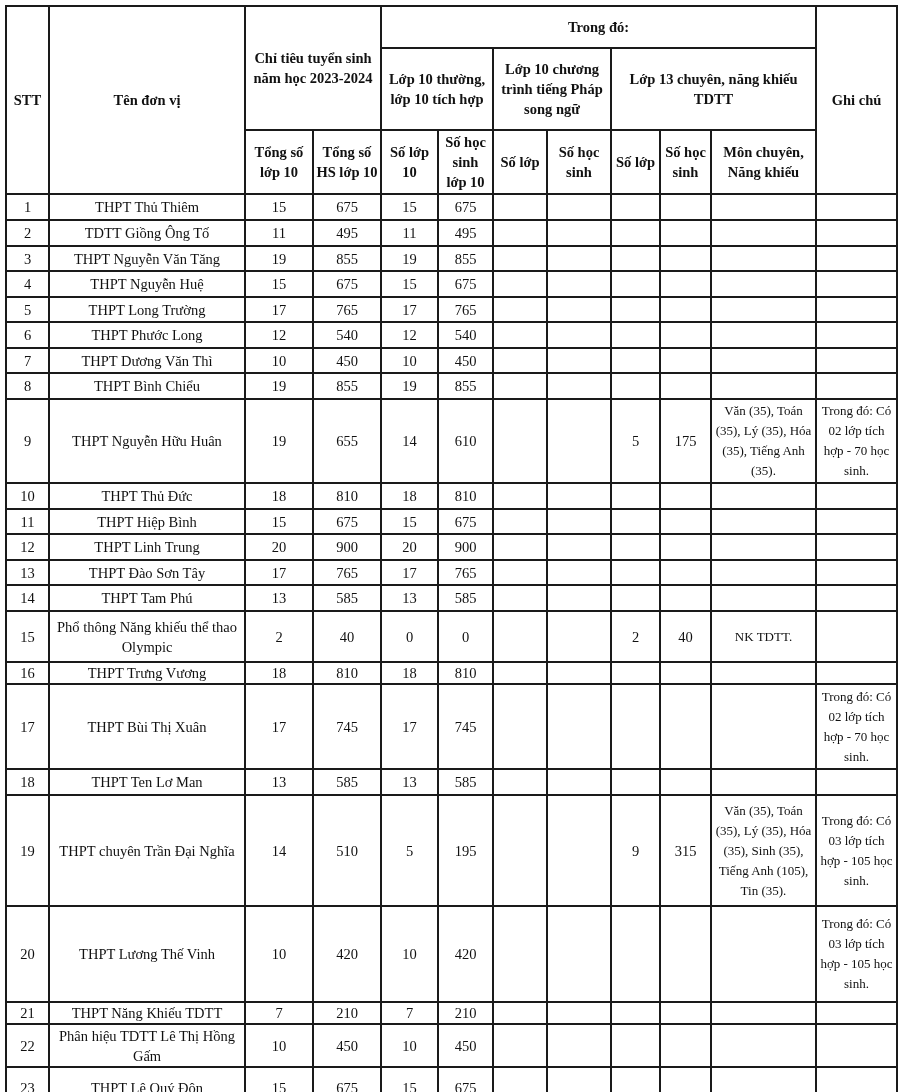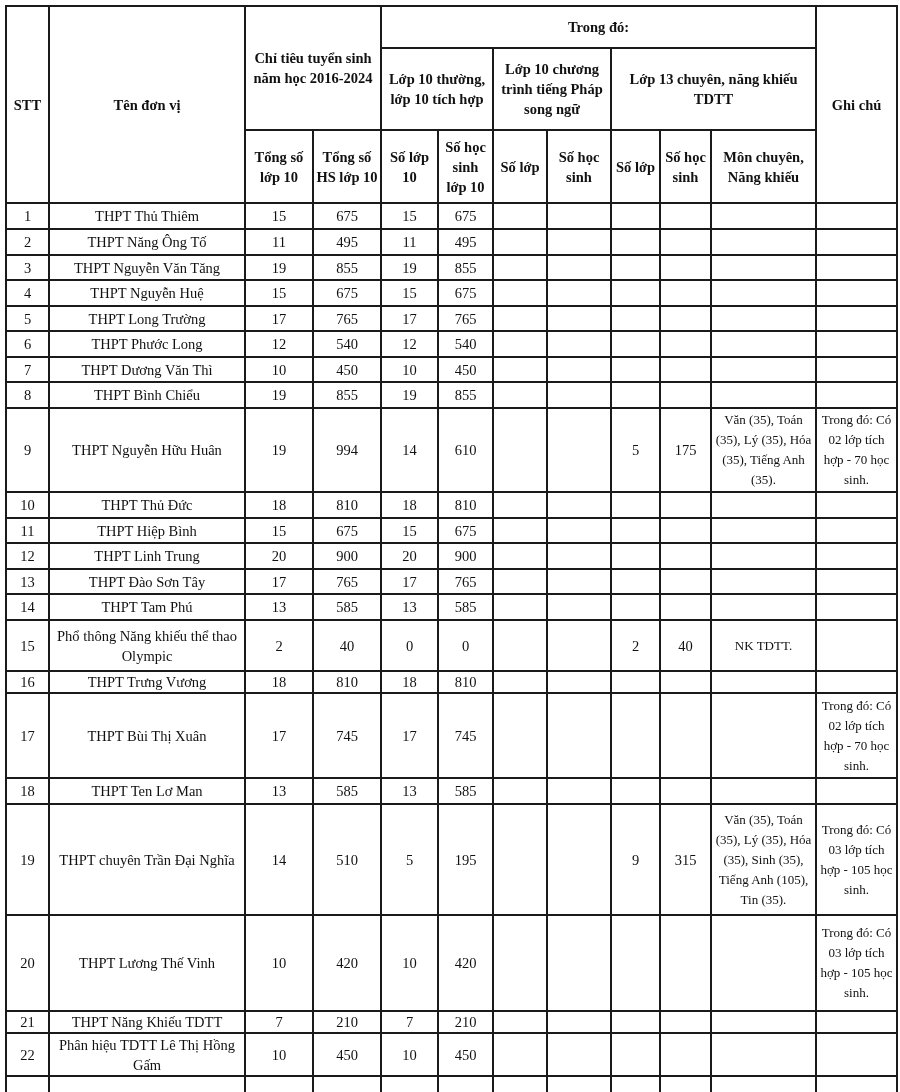--- a/index.html
+++ b/index.html
@@ -40,30 +40,30 @@
     <col style="width:64px">
     <col style="width:49px">
     <col style="width:51px">
     <col style="width:105px">
     <col style="width:81px">
   </colgroup>
   <thead>
     <tr style="height:42px">
       <th rowspan="3">STT</th>
       <th rowspan="3">Tên đơn vị</th>
-      <th rowspan="2" colspan="2">Chỉ tiêu tuyển sinh năm học 2016-2024</th>
+      <th rowspan="2" colspan="2">Chỉ tiêu tuyển sinh năm học 2023-2024</th>
       <th colspan="7">Trong đó:</th>
       <th rowspan="3">Ghi chú</th>
     </tr>
     <tr style="height:82px">
       <th colspan="2">Lớp 10 thường, lớp 10 tích hợp</th>
       <th colspan="2">Lớp 10 chương trình tiếng Pháp song ngữ</th>
       <th colspan="3">Lớp 13 chuyên, năng khiếu TDTT</th>
     </tr>
-    <tr style="height:73px">
+    <tr style="height:64px">
       <th>Tổng số lớp 10</th>
       <th>Tổng số HS lớp 10</th>
       <th>Số lớp 10</th>
       <th>Số học sinh lớp 10</th>
       <th>Số lớp</th>
       <th>Số học sinh</th>
       <th>Số lớp</th>
       <th>Số học sinh</th>
       <th>Môn chuyên, Năng khiếu</th>
     </tr>
@@ -78,21 +78,21 @@
           <td>675</td>
           <td></td>
           <td></td>
           <td></td>
           <td></td>
           <td class="small"></td>
           <td class="small"></td>
         </tr>
         <tr style="height: 26px;">
           <td>2</td>
-          <td class="name">THPT Năng Ông Tố</td>
+          <td class="name">TDTT Giồng Ông Tố</td>
           <td>11</td>
           <td>495</td>
           <td>11</td>
           <td>495</td>
           <td></td>
           <td></td>
           <td></td>
           <td></td>
           <td class="small"></td>
           <td class="small"></td>
@@ -178,21 +178,21 @@
           <td></td>
           <td></td>
           <td></td>
           <td class="small"></td>
           <td class="small"></td>
         </tr>
         <tr style="height: 84px;">
           <td>9</td>
           <td class="name">THPT Nguyễn Hữu Huân</td>
           <td>19</td>
-          <td>994</td>
+          <td>655</td>
           <td>14</td>
           <td>610</td>
           <td></td>
           <td></td>
           <td>5</td>
           <td>175</td>
           <td class="small">Văn (35), Toán (35), Lý (35), Hóa (35), Tiếng Anh (35).</td>
           <td class="small">Trong đó: Có 02 lớp tích hợp - 70 học sinh.</td>
         </tr>
         <tr style="height: 26px;">

